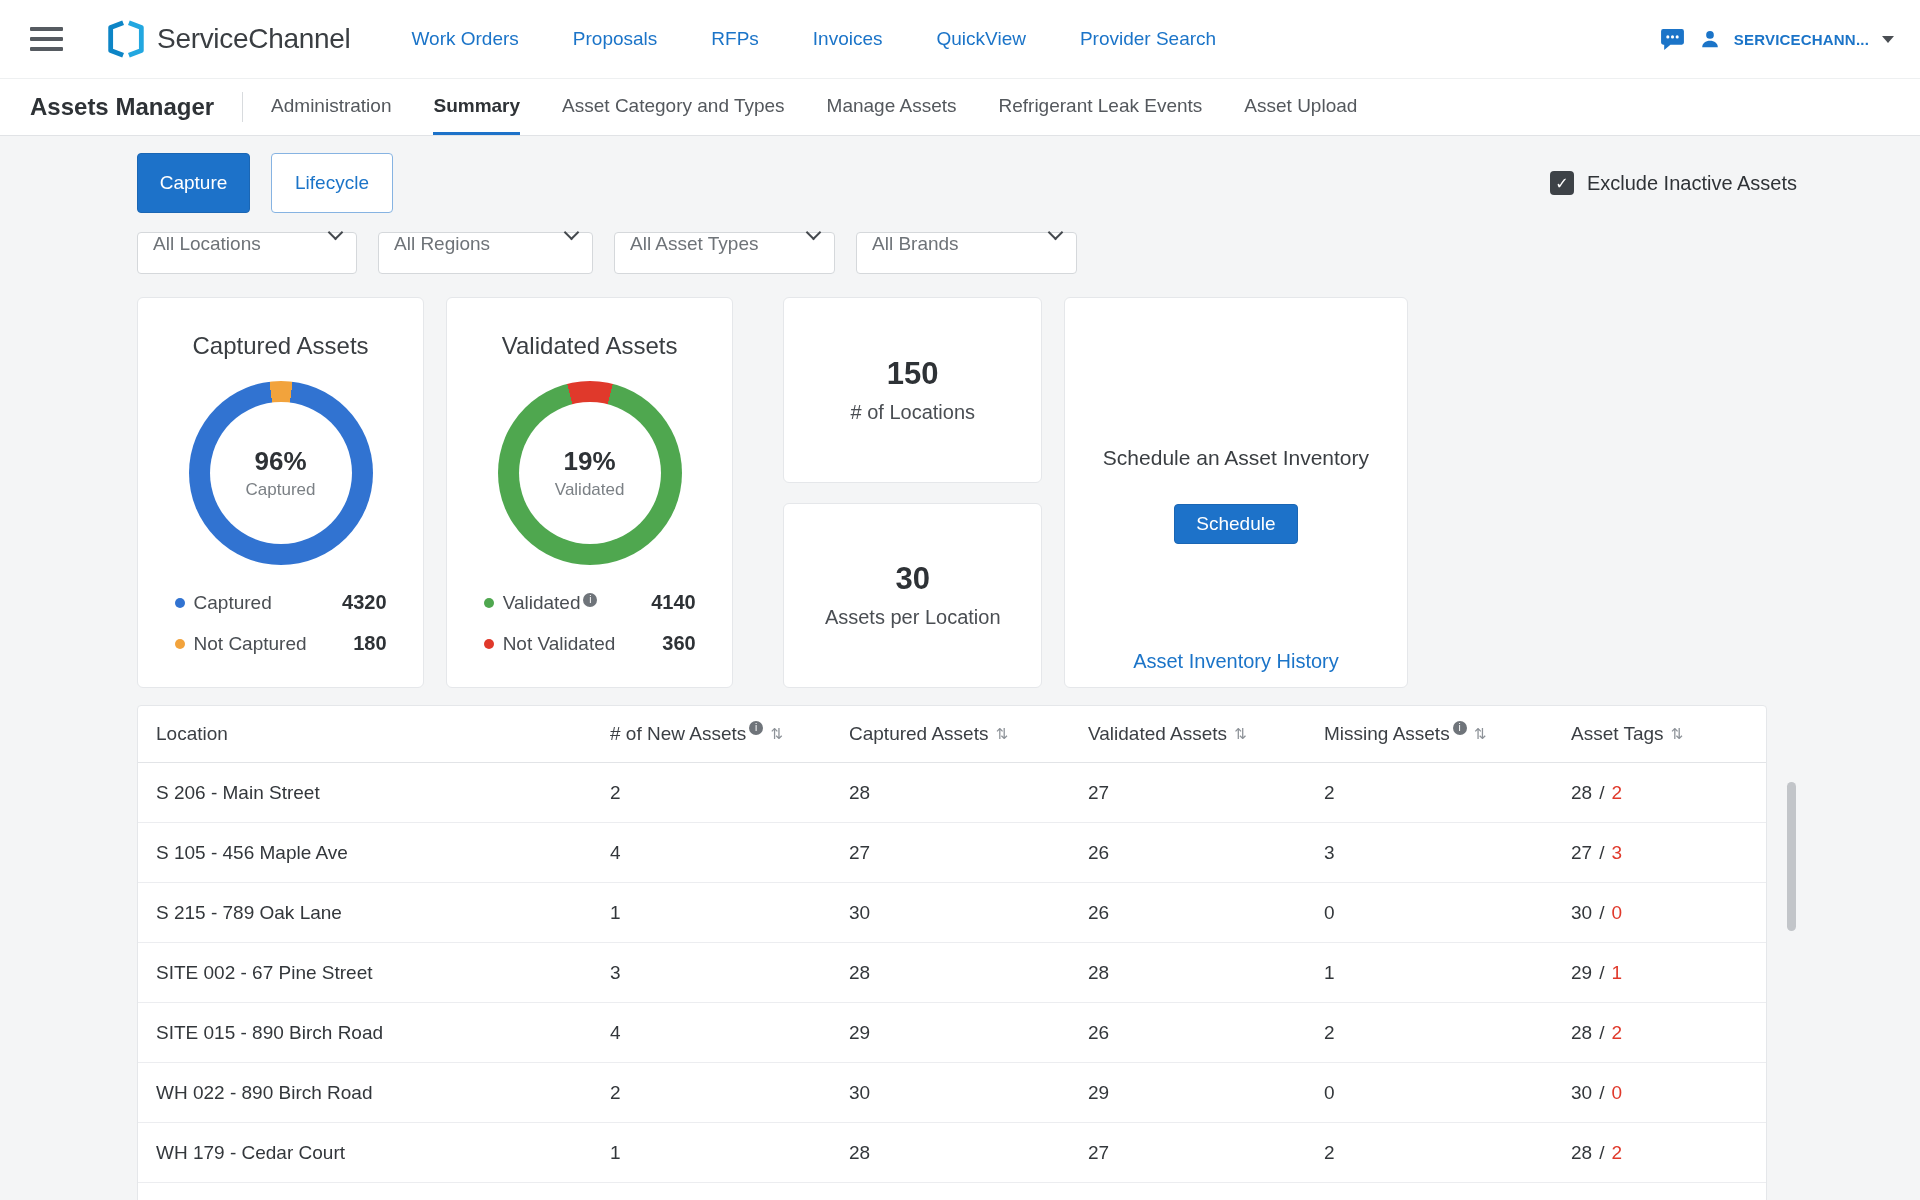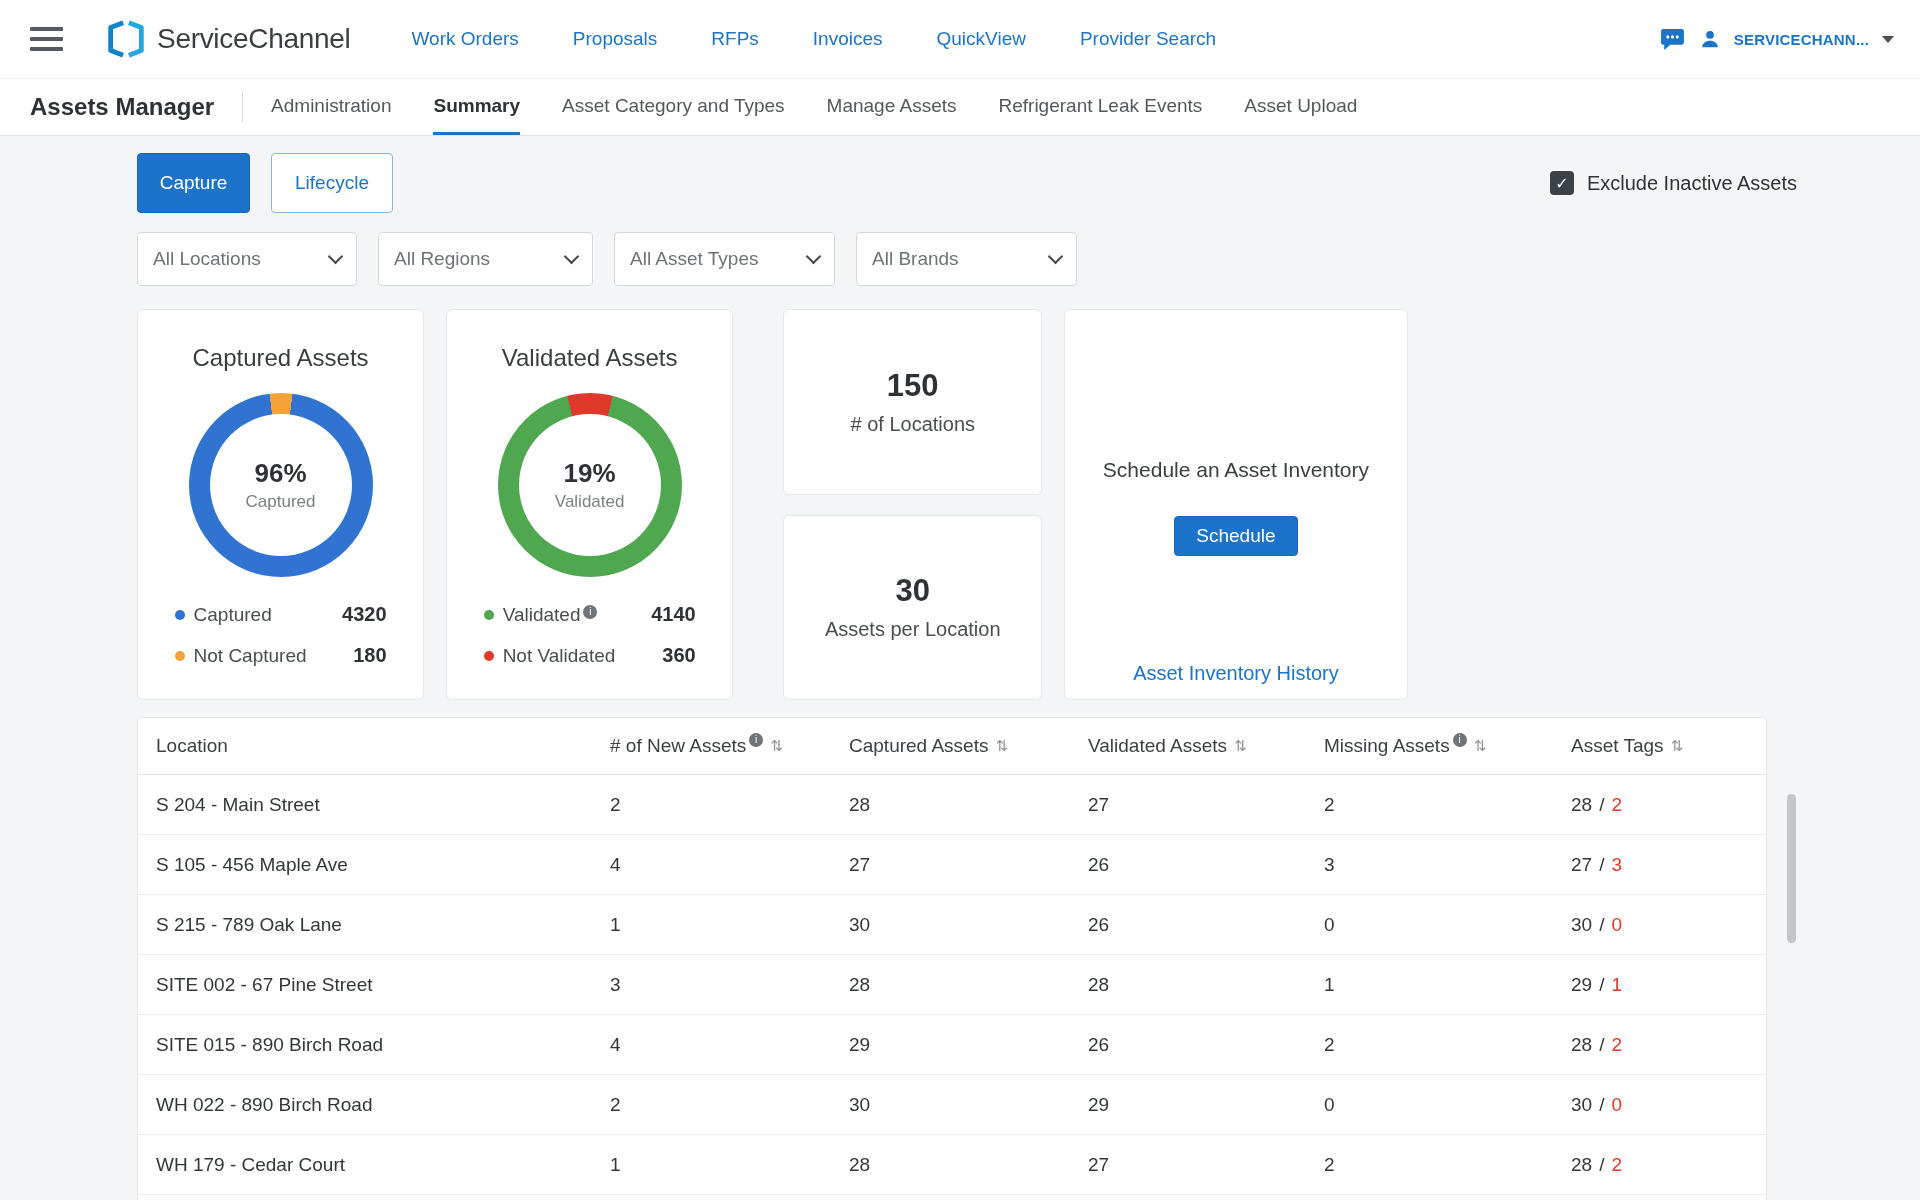--- a/index.html
+++ b/index.html
@@ -33,21 +33,21 @@
   .content { width:1660px; margin-left:137px; }
   .controls-row { margin-top:17px; display:flex; align-items:center; }
   .btn { height:60px; border-radius:4px; font-size:19px; font-weight:500; }
   .btn-capture { width:113px; background:#1d72c9; border:1px solid #1a66b4; color:#fff; }
   .btn-lifecycle { width:122px; margin-left:21px; background:#fff; border:1px solid #86b3e2; color:#1b74c8; }
   .exclude { margin-left:auto; display:flex; align-items:center; gap:13px; }
   .checkbox { width:24px; height:24px; border-radius:4px; background:#3d4247; color:#fff; font-size:16px; display:flex; align-items:center; justify-content:center; cursor:pointer; }
   .exclude-label { font-size:20px; color:#2f3337; }
 
   .filters-row { margin-top:19px; display:flex; gap:21px; }
-  .filter { height:54px; background:#fff; border:1px solid #d5d8db; border-radius:4px; display:flex; align-items:center; justify-content:space-between; padding:0 15px; font-size:19px; color:#6e7378; cursor:pointer; }
+  .filter { height:42px; background:#fff; border:1px solid #d5d8db; border-radius:4px; display:flex; justify-content:space-between; padding:0 15px; font-size:19px; color:#6e7378; cursor:pointer; }
   .f1{width:220px}.f2{width:215px}.f3{width:221px}.f4{width:221px}
   .chev { width:11px; height:11px; border-right:2.5px solid #44494e; border-bottom:2.5px solid #44494e; transform:rotate(45deg); margin-top:-6px; }
 
   
   .cards { margin-top:23px; display:grid; grid-template-columns:286fr 286fr 286fr 342fr 366fr; gap:22px; }
   .card { background:#fff; border:1px solid #e5e7ea; border-radius:6px; }
   .card-tall { height:391px; }
   .center-card { display:flex; flex-direction:column; align-items:center; justify-content:center; gap:9px; }
   .big-num { font-size:31px; font-weight:700; color:#2e3236; }
   .muted-label { font-size:20px; color:#4a4e53; }
@@ -264,21 +264,21 @@
             <span class="info">i</span>
             <span class="sort">⇅</span>
         </div>
         <div class="th">
           <span>Asset Tags</span>
             <span class="sort">⇅</span>
         </div>
       </div>
 
       <div class="trow">
-        <div>S 204 - Main Street</div>
+        <div>S 206 - Main Street</div>
         <div>2</div>
         <div>28</div>
         <div>27</div>
         <div>2</div>
         <div class="tags">
             <span>28</span>
             <span>/</span>
             <span class="tag-missing">2</span>
           </div>
       </div>

